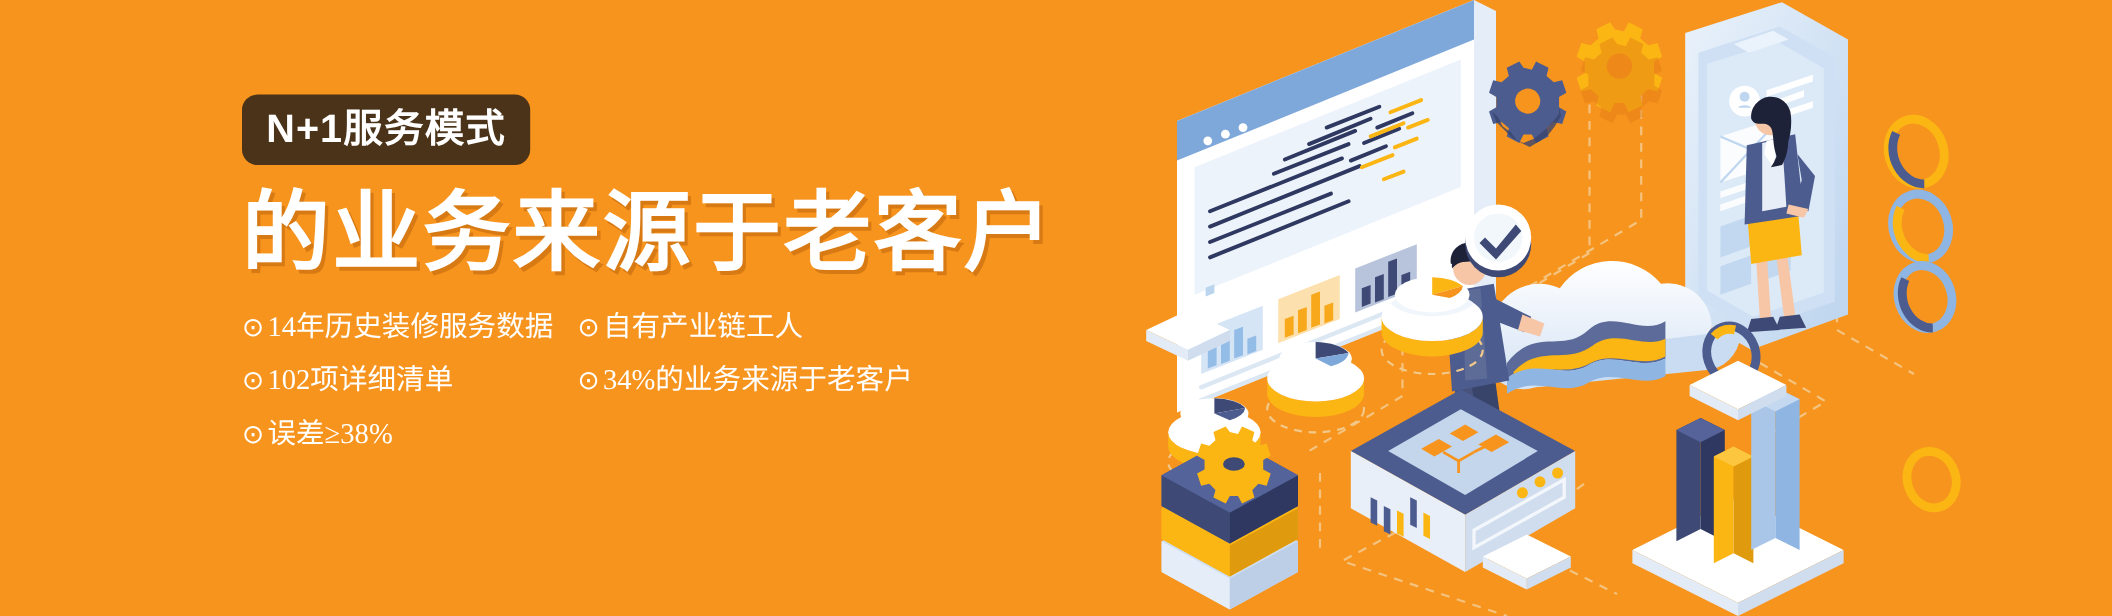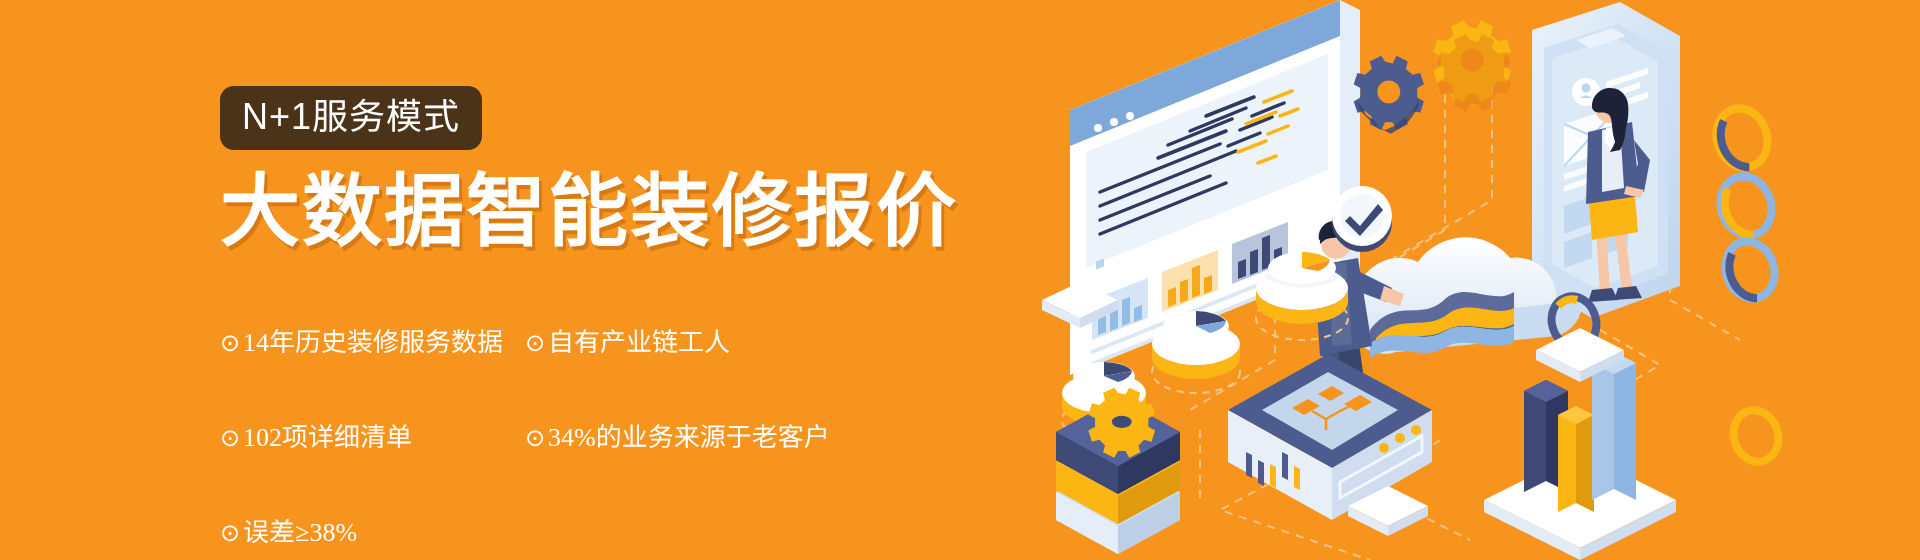--- a/index.html
+++ b/index.html
@@ -16,21 +16,21 @@
   
   #copy {
     position:absolute; left:220px; top:86px;
     width:820px;
   }
   #badge {
     display:inline-block;
     background:#4A3318;
     color:#ffffff;
     font-size:36px;
-    font-weight:normal;
+    font-weight:bold;
     line-height:1;
     padding:13px 22px 15px 22px;
     border-radius:14px;
     letter-spacing:1px;
     white-space:nowrap;
   }
   #headline {
     margin-top:20px;
     color:#ffffff;
     font-size:80px;
@@ -58,39 +58,39 @@
     line-height:1;
     margin-bottom:23px;
     white-space:nowrap;
   }
   .bullet .mark {
     flex:0 0 auto;
     margin-right:3px;
     font-size:24px;
     font-family:"DejaVu Sans",sans-serif;
   }
-  .bullet .txt { flex:0 0 auto;margin-top:46px; }
+  .bullet .txt { flex:0 0 auto; }
 
   
   #art {
     position:absolute; right:0; top:0;
     width:880px; height:560px;
   }
   #art svg { display:block; width:880px; height:560px; }
 </style>
 </head>
 <body>
 
 <div id="banner">
 
   <div id="copy">
 
     <div id="badge">N+1服务模式</div>
 
-    <div id="headline">大数据智能装修报价</div>
+    <div id="headline">的业务来源于老客户</div>
 
     <div id="bullets">
 
       <div class="bullet-col col-left">
         <div class="bullet">
           <span class="mark">⊙</span>
           <span class="txt">14年历史装修服务数据</span>
         </div>
         <div class="bullet">
           <span class="mark">⊙</span>

